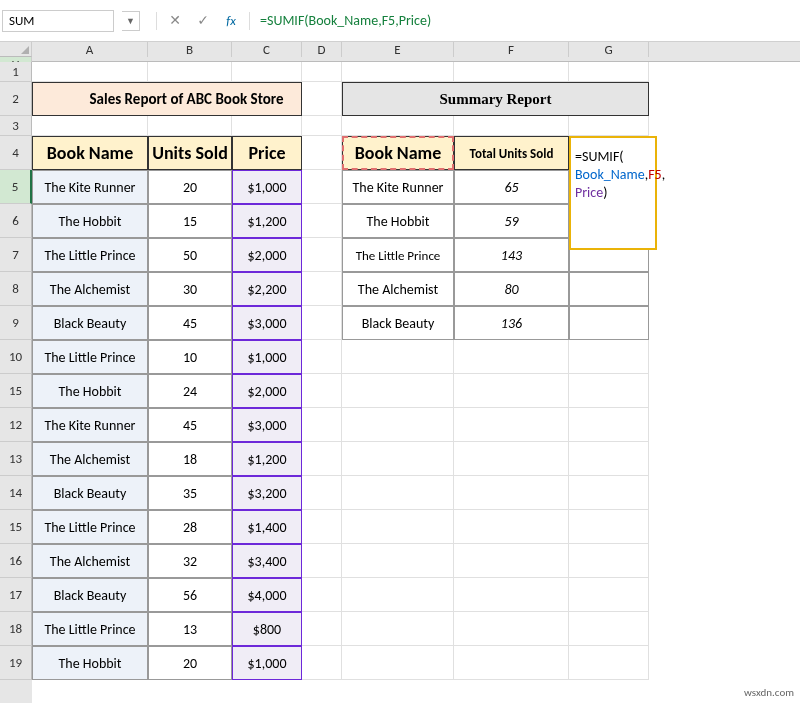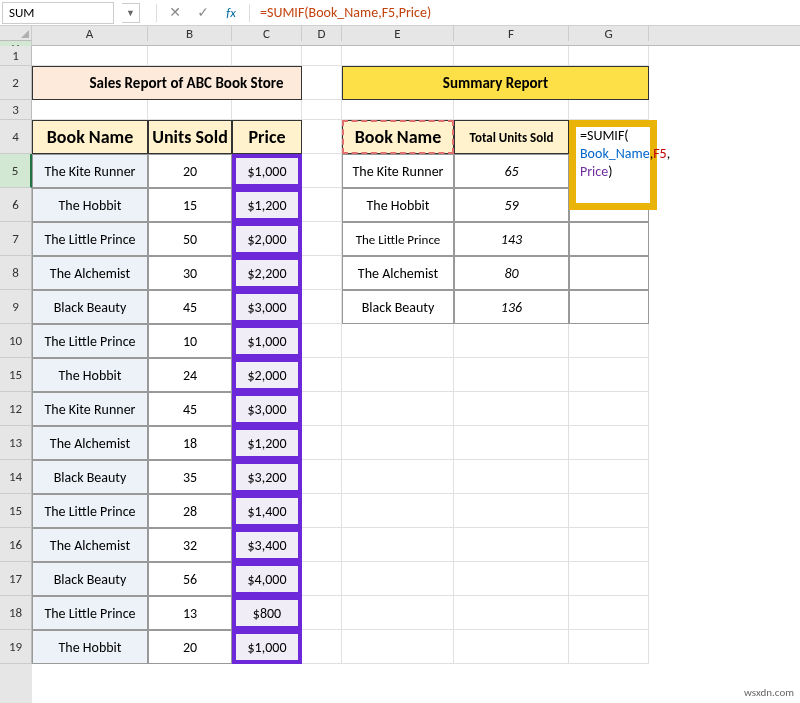--- a/index.html
+++ b/index.html
@@ -11,21 +11,21 @@
       width: 800px;
       height: 703px;
       overflow: hidden;
       position: relative;
     }
     
     .topbar {
       display: flex;
       align-items: center;
       border-bottom: 1px solid #d0d0d0;
-      height: 26px;
+      height: 42px;
       background: #fff;
     }
     .namebox {
       width: 112px;
       border: 1px solid #ccc;
       height: 22px;
       display: flex;
       align-items: center;
       padding: 0 6px;
       margin-left: 2px;
@@ -49,21 +49,21 @@
     }
     .fb-sep { width: 1px; height: 18px; background: #ddd; margin: 0 4px; }
     .fx { font-style: italic; font-size: 13px; color: #0369a1; }
     .formula-input {
       flex: 1;
       border: none;
       height: 22px;
       font-size: 14px;
       font-family: Calibri, Arial, sans-serif;
       padding-left: 6px;
-      color: #c2410c;
+      color: #15803d;
     }
 
     
     .col-headers {
       display: grid;
       grid-template-columns: 32px 116px 84px 70px 40px 112px 115px 80px;
       background: #e6e6e6;
       border-bottom: 1px solid #bbb;
       height: 20px;
     }
@@ -139,25 +139,26 @@
       grid-column: 1 / 4;
       background: #fdeada;
       border: 1px solid #333;
       font-weight: bold;
       font-size: 15px;
       justify-content: center;
       padding-left: 43px;
     }
     .title-summary {
       grid-column: 5 / 8;
-      background: #fde047;
+      background: #e5e5e5;
       border: 1px solid #333;
       font-weight: bold;
       font-size: 15px;
       justify-content: center;
+      font-family: Liberation Serif, serif;
     }
 
     
     .hdr {
       background: #fff2cc;
       border: 1px solid #333;
       font-weight: bold;
       justify-content: center;
       font-size: 18px;
     }
@@ -166,21 +167,21 @@
     .booknm {
       border: 1px solid #999;
       background: #edf2f9;
       justify-content: center;
     }
     .units {
       border: 1px solid #999;
       justify-content: center;
     }
     .price {
-      border: 4px solid #6d28d9;
+      border: 1px solid #6d28d9;
       background: #f0edf6;
       justify-content: center;
     }
     .sbooknm {
       border: 1px solid #999;
       justify-content: center;
       white-space: nowrap;
       overflow: hidden;
     }
     .stotal {
@@ -192,27 +193,27 @@
     
     .marching {
       position: absolute;
       border: 2px dashed #e07070;
       pointer-events: none;
     }
 
     
     .active-formula {
       position: absolute;
-      border: 7px solid #eab308;
+      border: 2px solid #eab308;
       background: #fff;
-      padding: 0 4px;
+      padding: 10px 4px;
       font-size: 14px;
       line-height: 1.3;
       width: 88px;
-      height: 90px;
+      height: 114px;
       overflow: visible;
     }
     .active-formula .kw { color: #000; }
     .active-formula .arg-bn { color: #0066cc; }
     .active-formula .arg-f5 { color: #c00000; }
     .active-formula .arg-pr { color: #7030a0; }
 
     .watermark {
       position: absolute;
       bottom: 4px; right: 6px;

